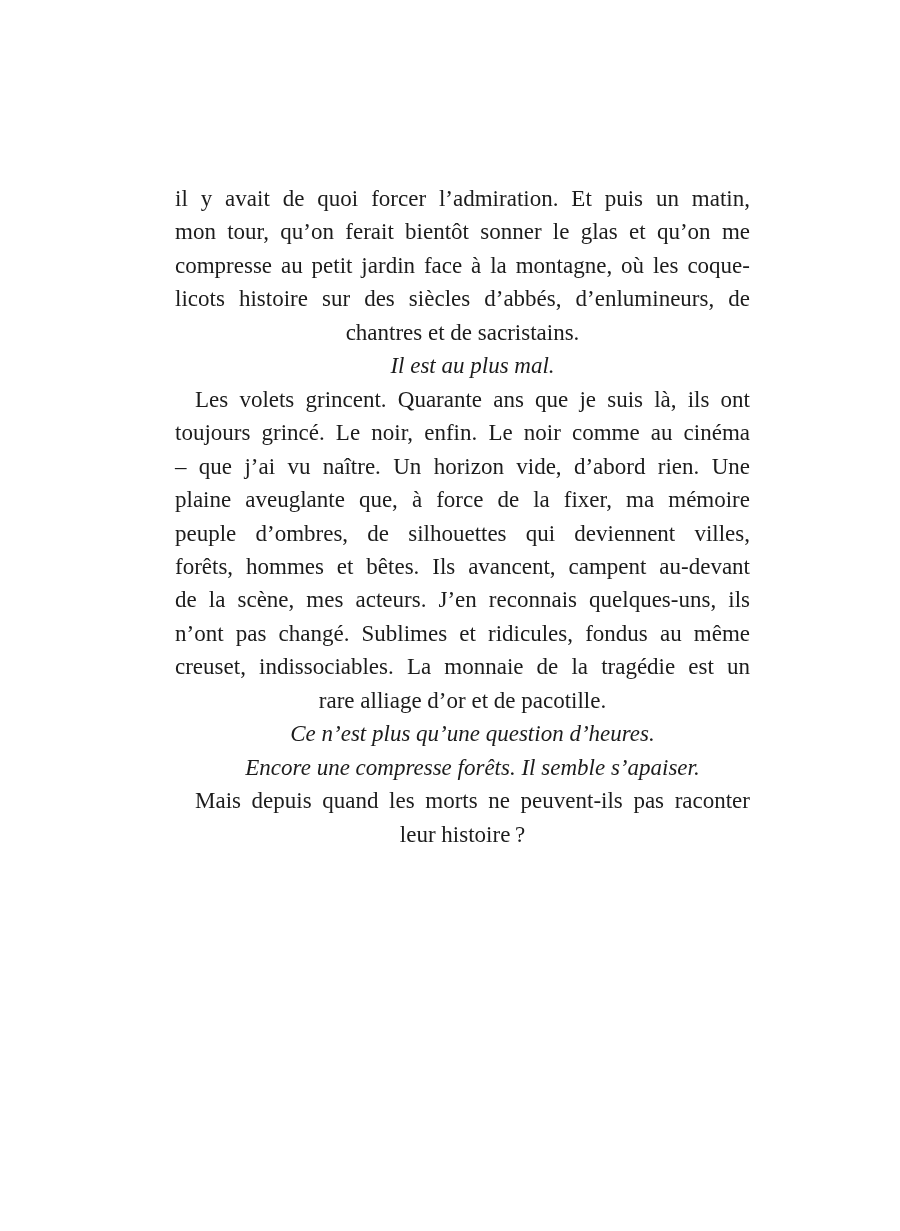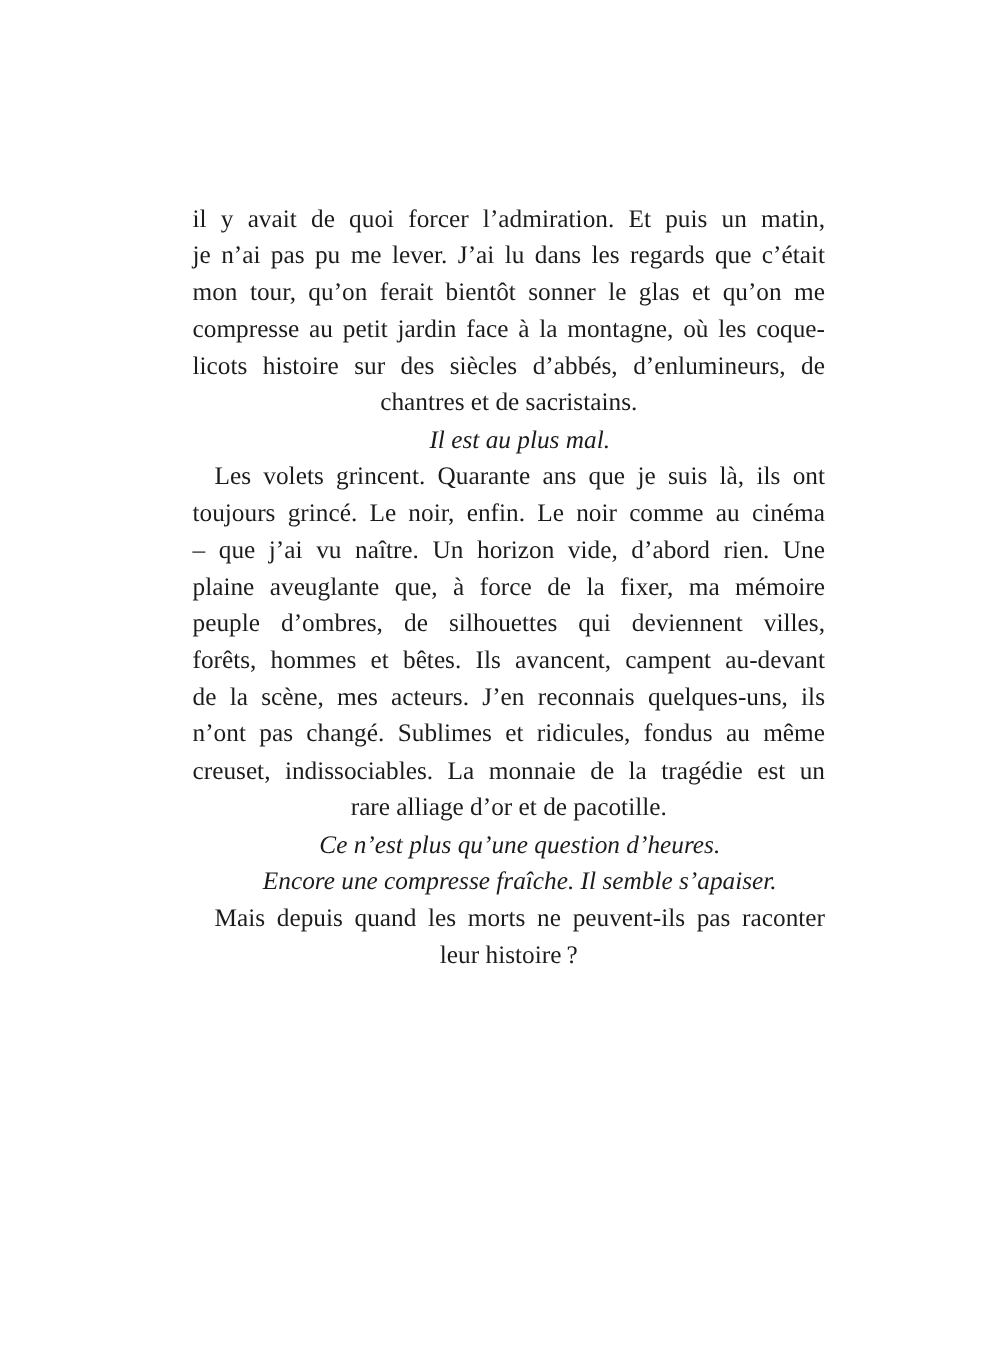--- a/index.html
+++ b/index.html
@@ -36,21 +36,20 @@
   .it { font-style: italic; }
 </style>
 </head>
 <body>
 
 <div class="page">
   <div class="textblock">
 
     <div class="para">
       <div class="ln j">il y avait de quoi forcer l’admiration. Et puis un matin,</div>
-      <div class="ln j">je n’ai pas pu me lever. J’ai lu dans les regards que c’était</div>
       <div class="ln j">mon tour, qu’on ferait bientôt sonner le glas et qu’on me</div>
       <div class="ln j">compresse au petit jardin face à la montagne, où les coque-</div>
       <div class="ln j">licots histoire sur des siècles d’abbés, d’enlumineurs, de</div>
       <div class="ln">chantres et de sacristains.</div>
     </div>
 
     <div class="para">
       <div class="ln it ind">Il est au plus mal.</div>
     </div>
 
@@ -66,21 +65,21 @@
       <div class="ln j">creuset, indissociables. La monnaie de la tragédie est un</div>
       <div class="ln">rare alliage d’or et de pacotille.</div>
     </div>
 
     <div class="para">
       <div class="ln it ind">Ce n’est plus qu’une question d’heures.</div>
     </div>
 
 
     <div class="para">
-      <div class="ln it ind">Encore une compresse fraîche. Il semble s’apaiser.</div>
+      <div class="ln it ind">Encore une compresse forêts. Il semble s’apaiser.</div>
     </div>
 
     <div class="para">
       <div class="ln j ind">Mais depuis quand les morts ne peuvent-ils pas raconter</div>
       <div class="ln">leur histoire ?</div>
     </div>
 
   </div>
 </div>
 

